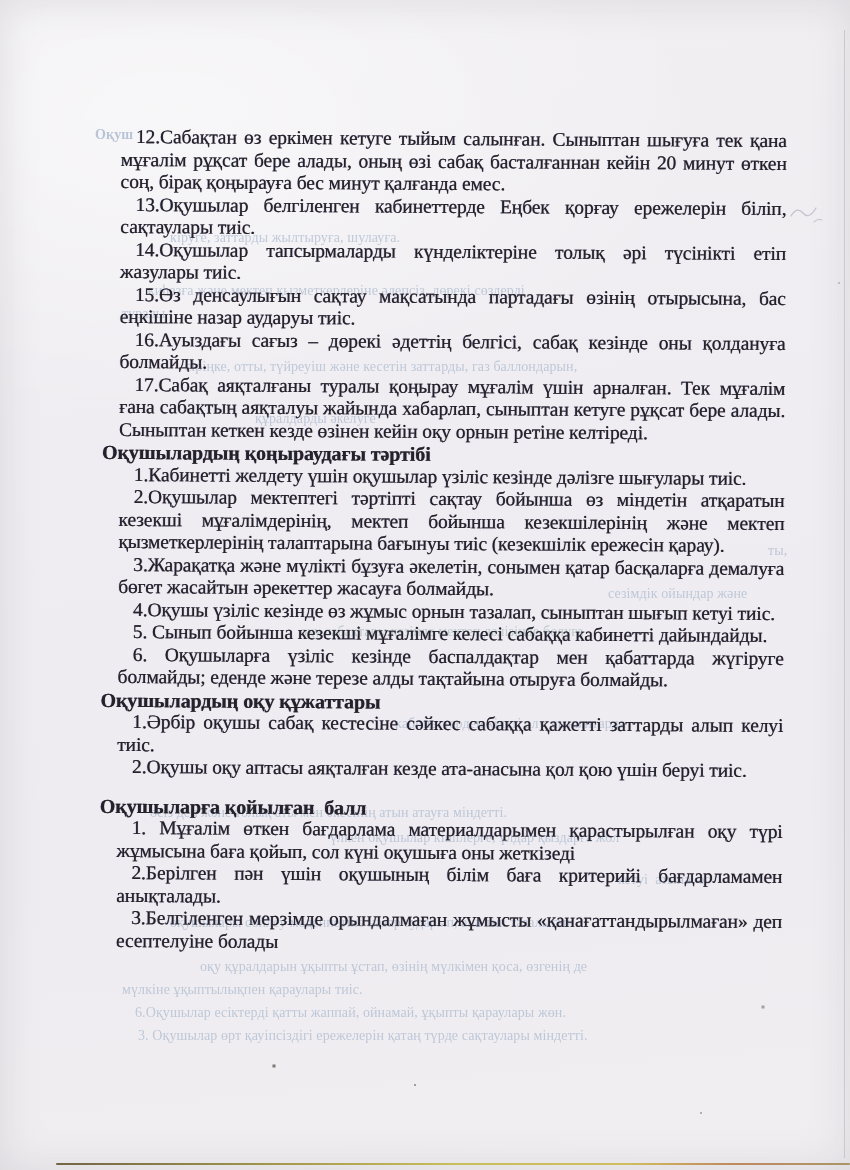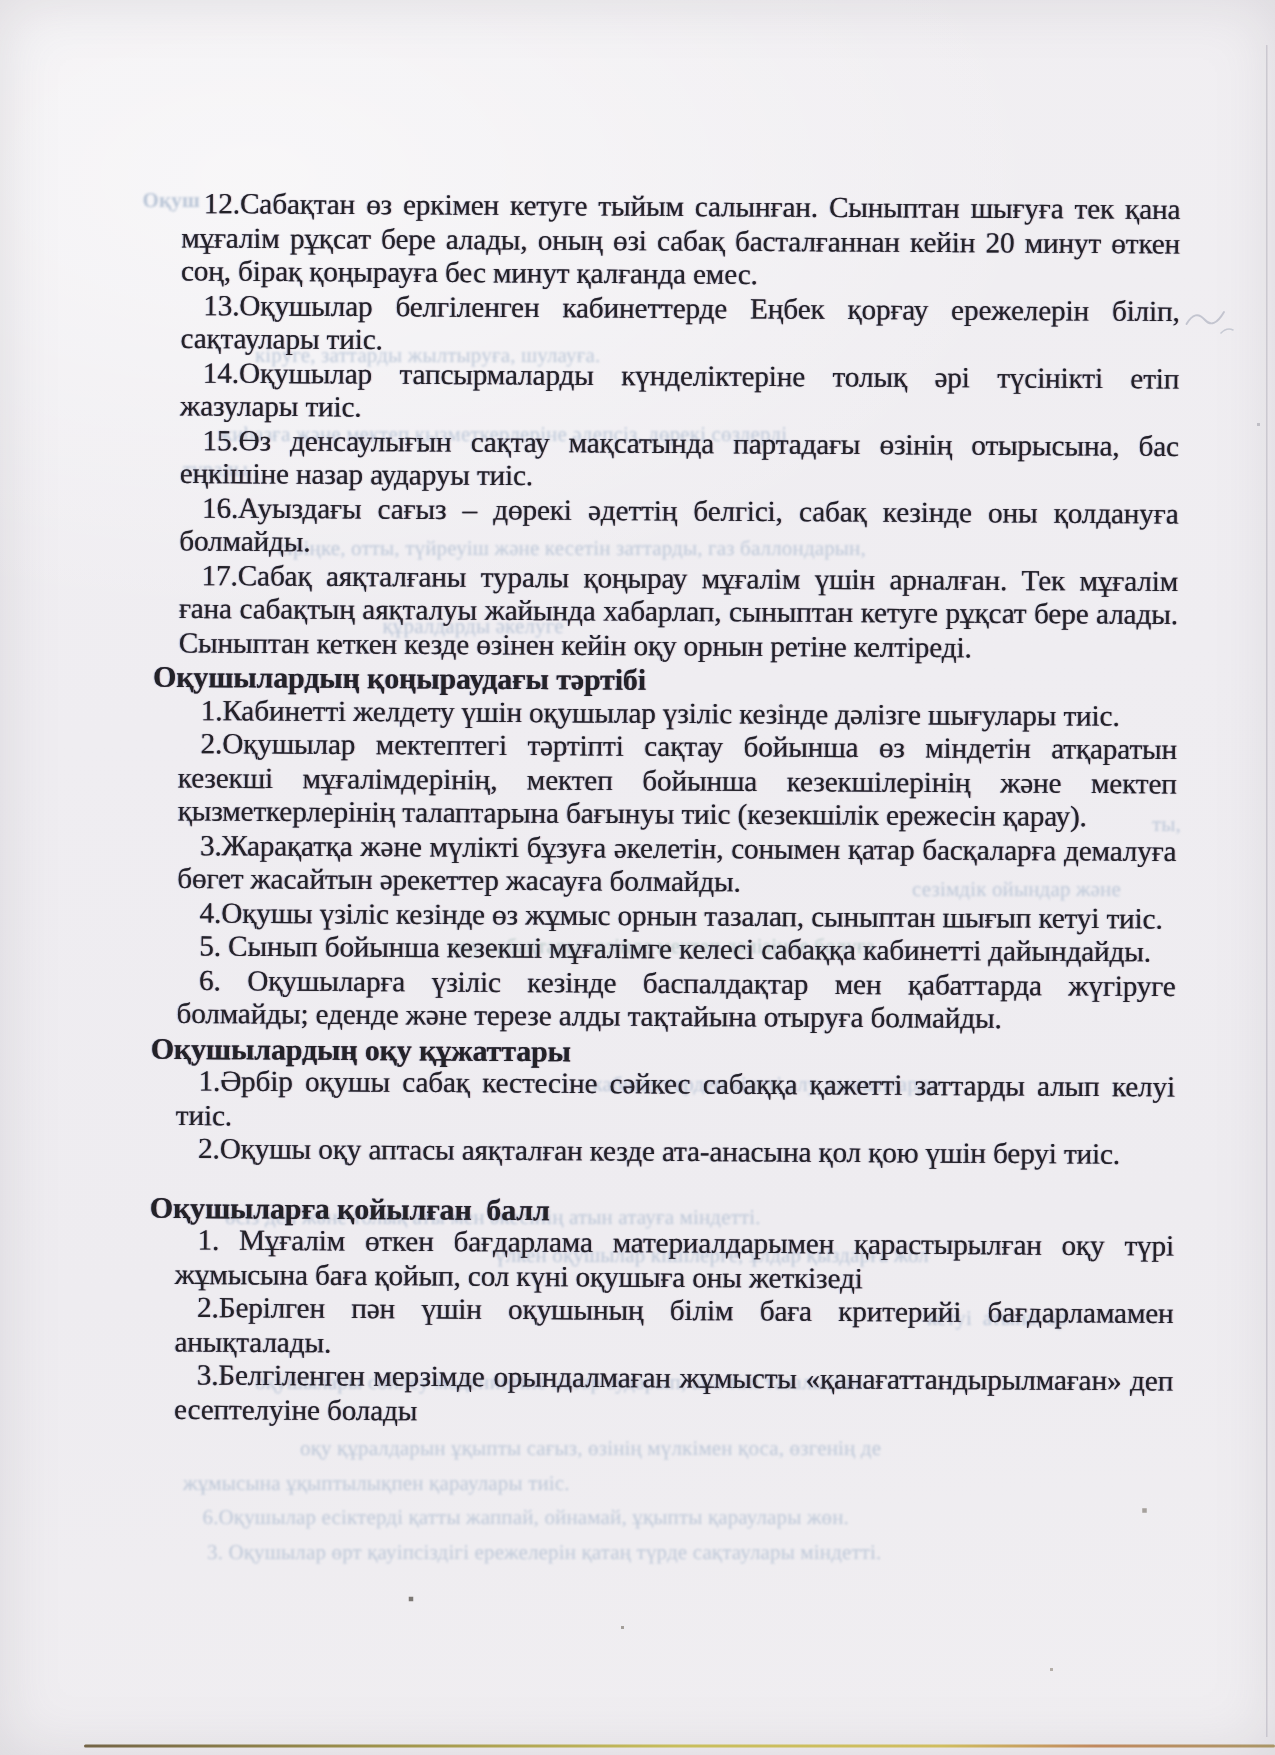--- a/index.html
+++ b/index.html
@@ -110,22 +110,22 @@
     <div class="bleed" style="top:356px;left:185px">сіріңке, отты, түйреуіш және кесетін заттарды, газ баллондарын,</div>
     <div class="bleed" style="top:408px;left:255px">құралдарды әкелуге</div>
     <div class="bleed" style="top:540px;left:768px">ты,</div>
     <div class="bleed" style="top:583px;left:608px">сезімдік ойындар және</div>
     <div class="bleed" style="top:713px;left:395px">кабинеттерден кілтті алу, сыныптарда</div>
     <div class="bleed b-green" style="top:621px;left:300px">оқу сабақтары кезінде мектеп дәлізінде болуға</div>
     <div class="bleed" style="top:802px;left:150px">өсіз деп және толық аты мен әкесінің атын атауға міндетті.</div>
     <div class="bleed" style="top:827px;left:330px">үлкен оқушылар кішілерге, ұлдар қыздарға жол</div>
     <div class="bleed" style="top:869px;left:618px">кетуі  атына  әр</div>
     <div class="bleed" style="top:912px;left:170px">оқушылары сөйлеу мәдениетіне назар аударып, ана тілі тазалығын</div>
-    <div class="bleed" style="top:956px;left:200px">оқу құралдарын ұқыпты сағыз, өзінің мүлкімен қоса, өзгенің де</div>
-    <div class="bleed" style="top:979px;left:122px">жұмысына ұқыптылықпен қараулары тиіс.</div>
+    <div class="bleed" style="top:956px;left:200px">оқу құралдарын ұқыпты ұстап, өзінің мүлкімен қоса, өзгенің де</div>
+    <div class="bleed" style="top:979px;left:122px">мүлкіне ұқыптылықпен қараулары тиіс.</div>
     <div class="bleed" style="top:1002px;left:135px">6.Оқушылар есіктерді қатты жаппай, ойнамай, ұқыпты қараулары жөн.</div>
     <div class="bleed" style="top:1025px;left:138px">3. Оқушылар өрт қауіпсіздігі ережелерін қатаң түрде сақтаулары міндетті.</div>
   </div>
 
   <div class="content">
     <p class="item">12.Сабақтан өз еркімен кетуге тыйым салынған. Сыныптан шығуға тек қана мұғалім рұқсат бере алады, оның өзі сабақ басталғаннан кейін 20 минут өткен соң, бірақ қоңырауға бес минут қалғанда емес.</p>
     <p class="item">13.Оқушылар белгіленген кабинеттерде Еңбек қорғау ережелерін біліп, сақтаулары тиіс.</p>
     <p class="item">14.Оқушылар тапсырмаларды күнделіктеріне толық әрі түсінікті етіп жазулары тиіс.</p>
     <p class="item">15.Өз денсаулығын сақтау мақсатында партадағы өзінің отырысына, бас еңкішіне назар аударуы тиіс.</p>
     <p class="item">16.Ауыздағы сағыз – дөрекі әдеттің белгісі, сабақ кезінде оны қолдануға болмайды.</p>

